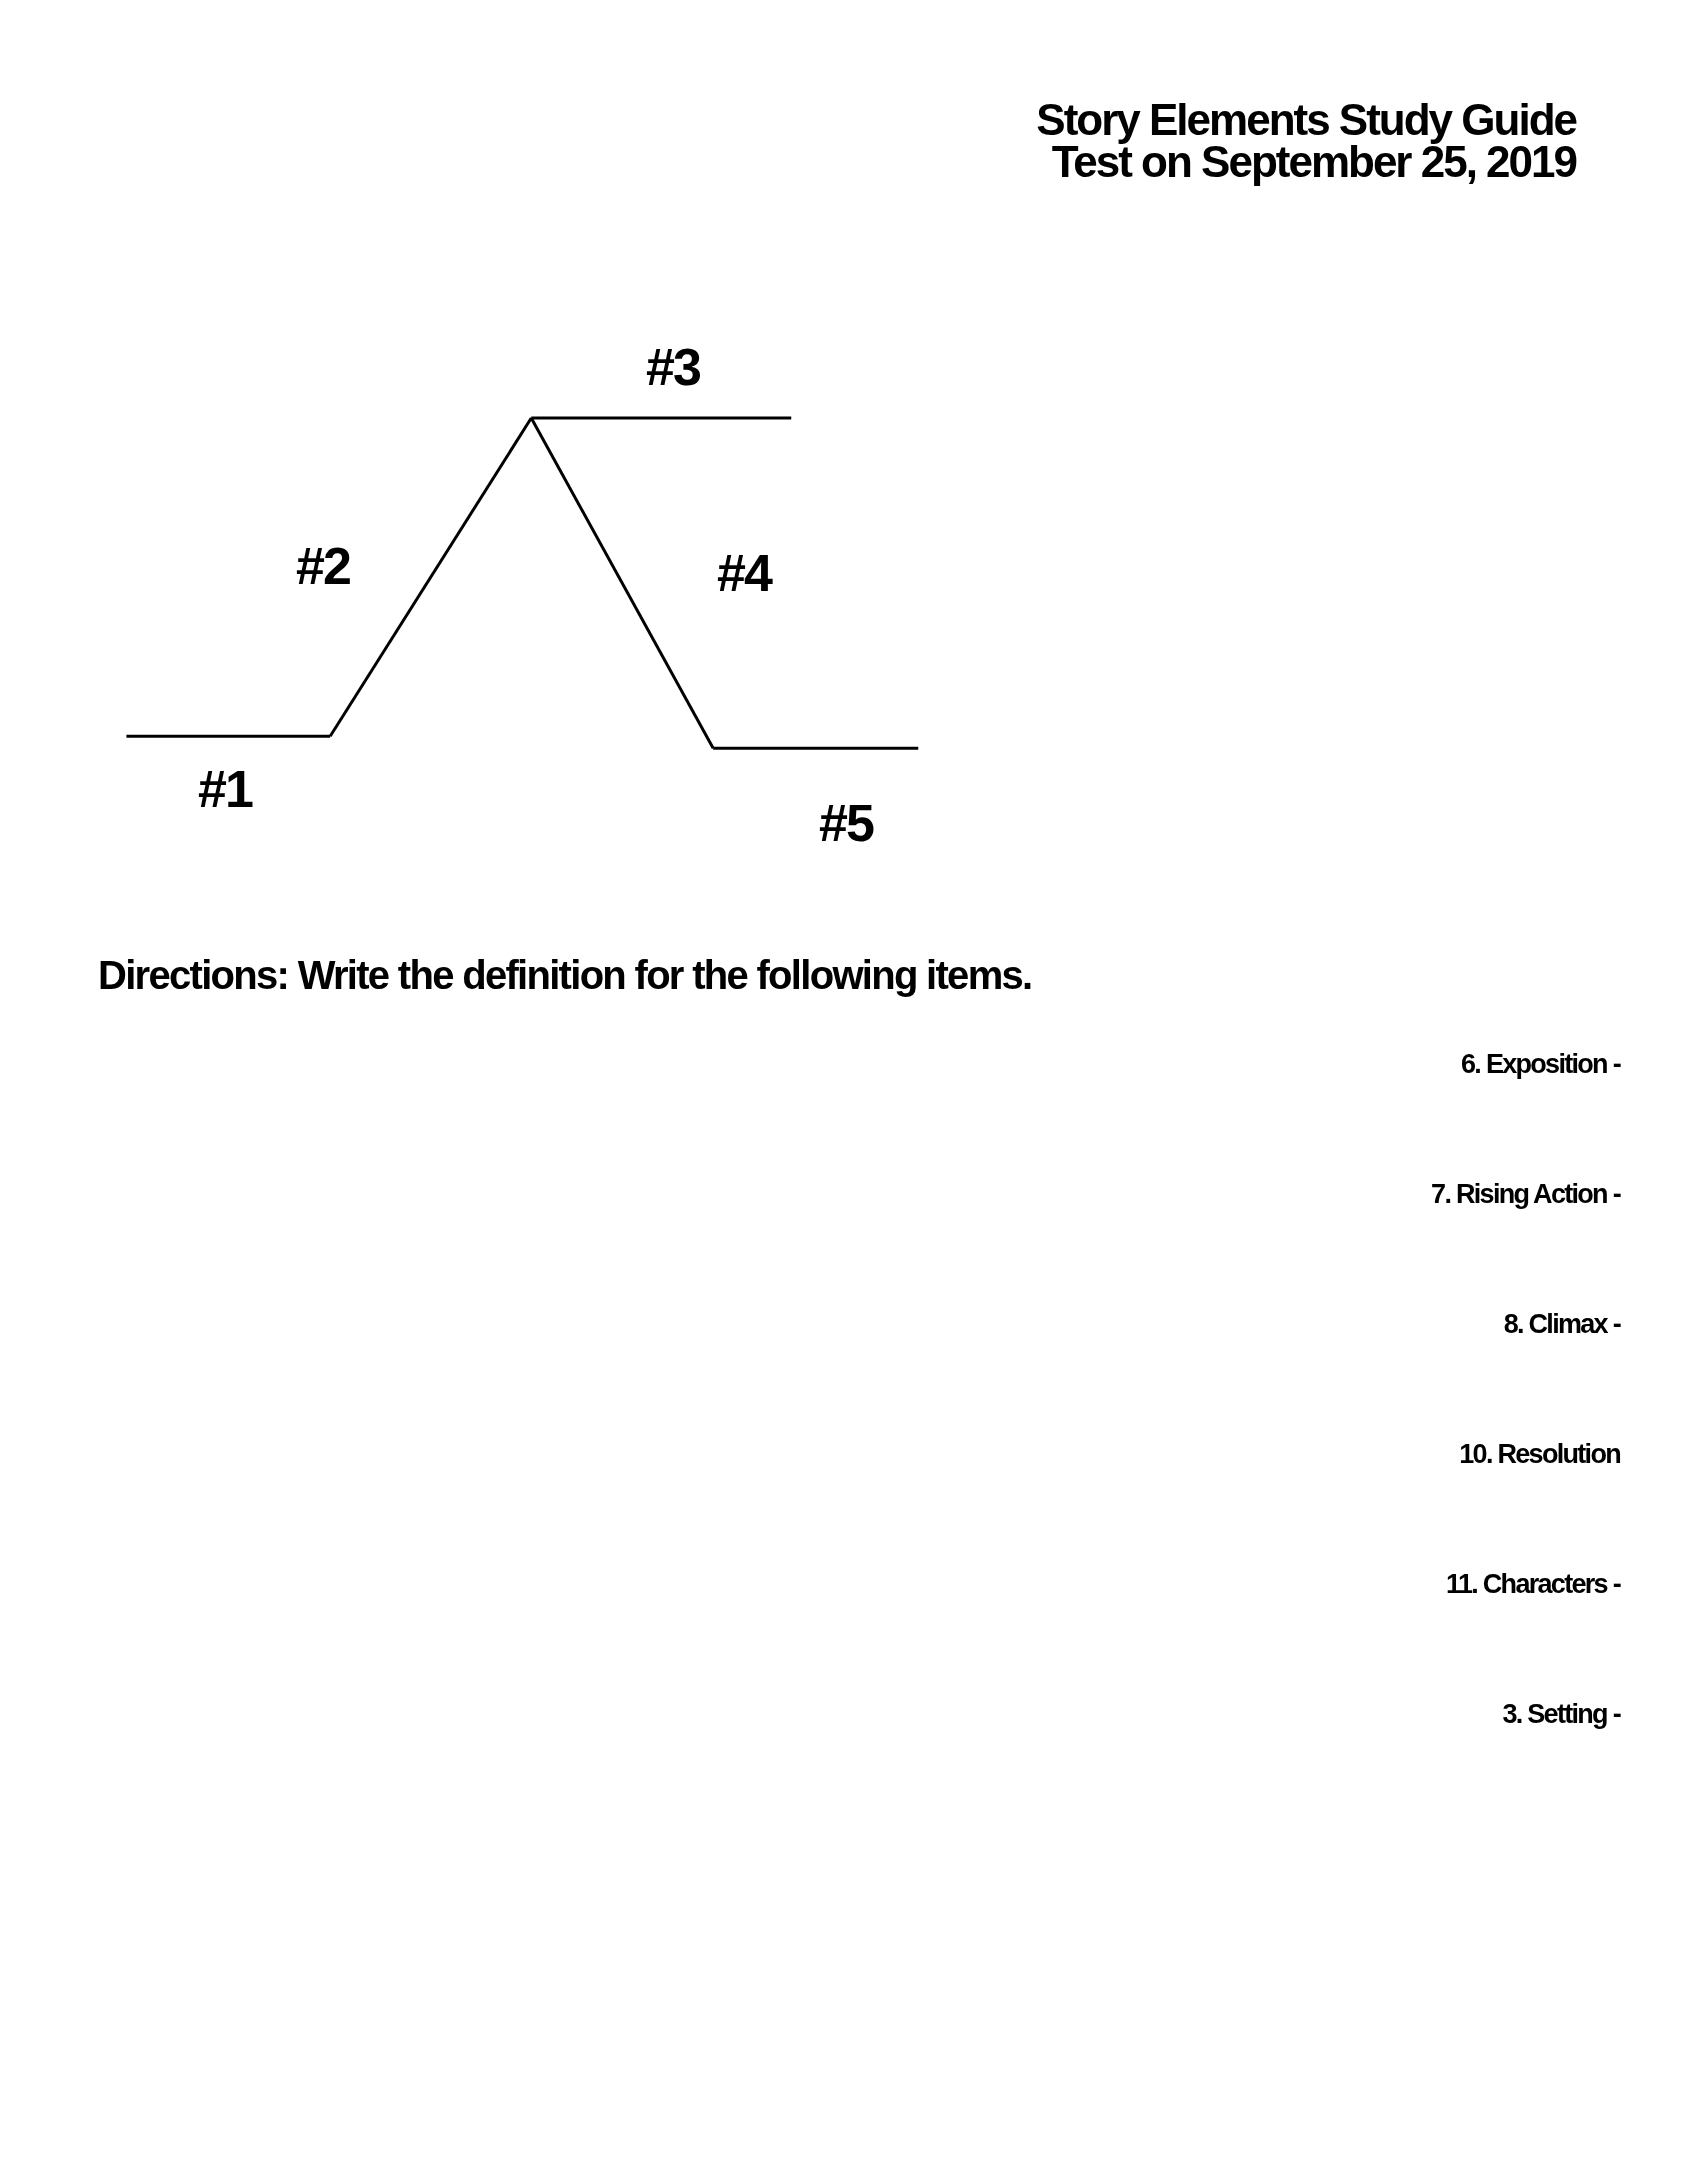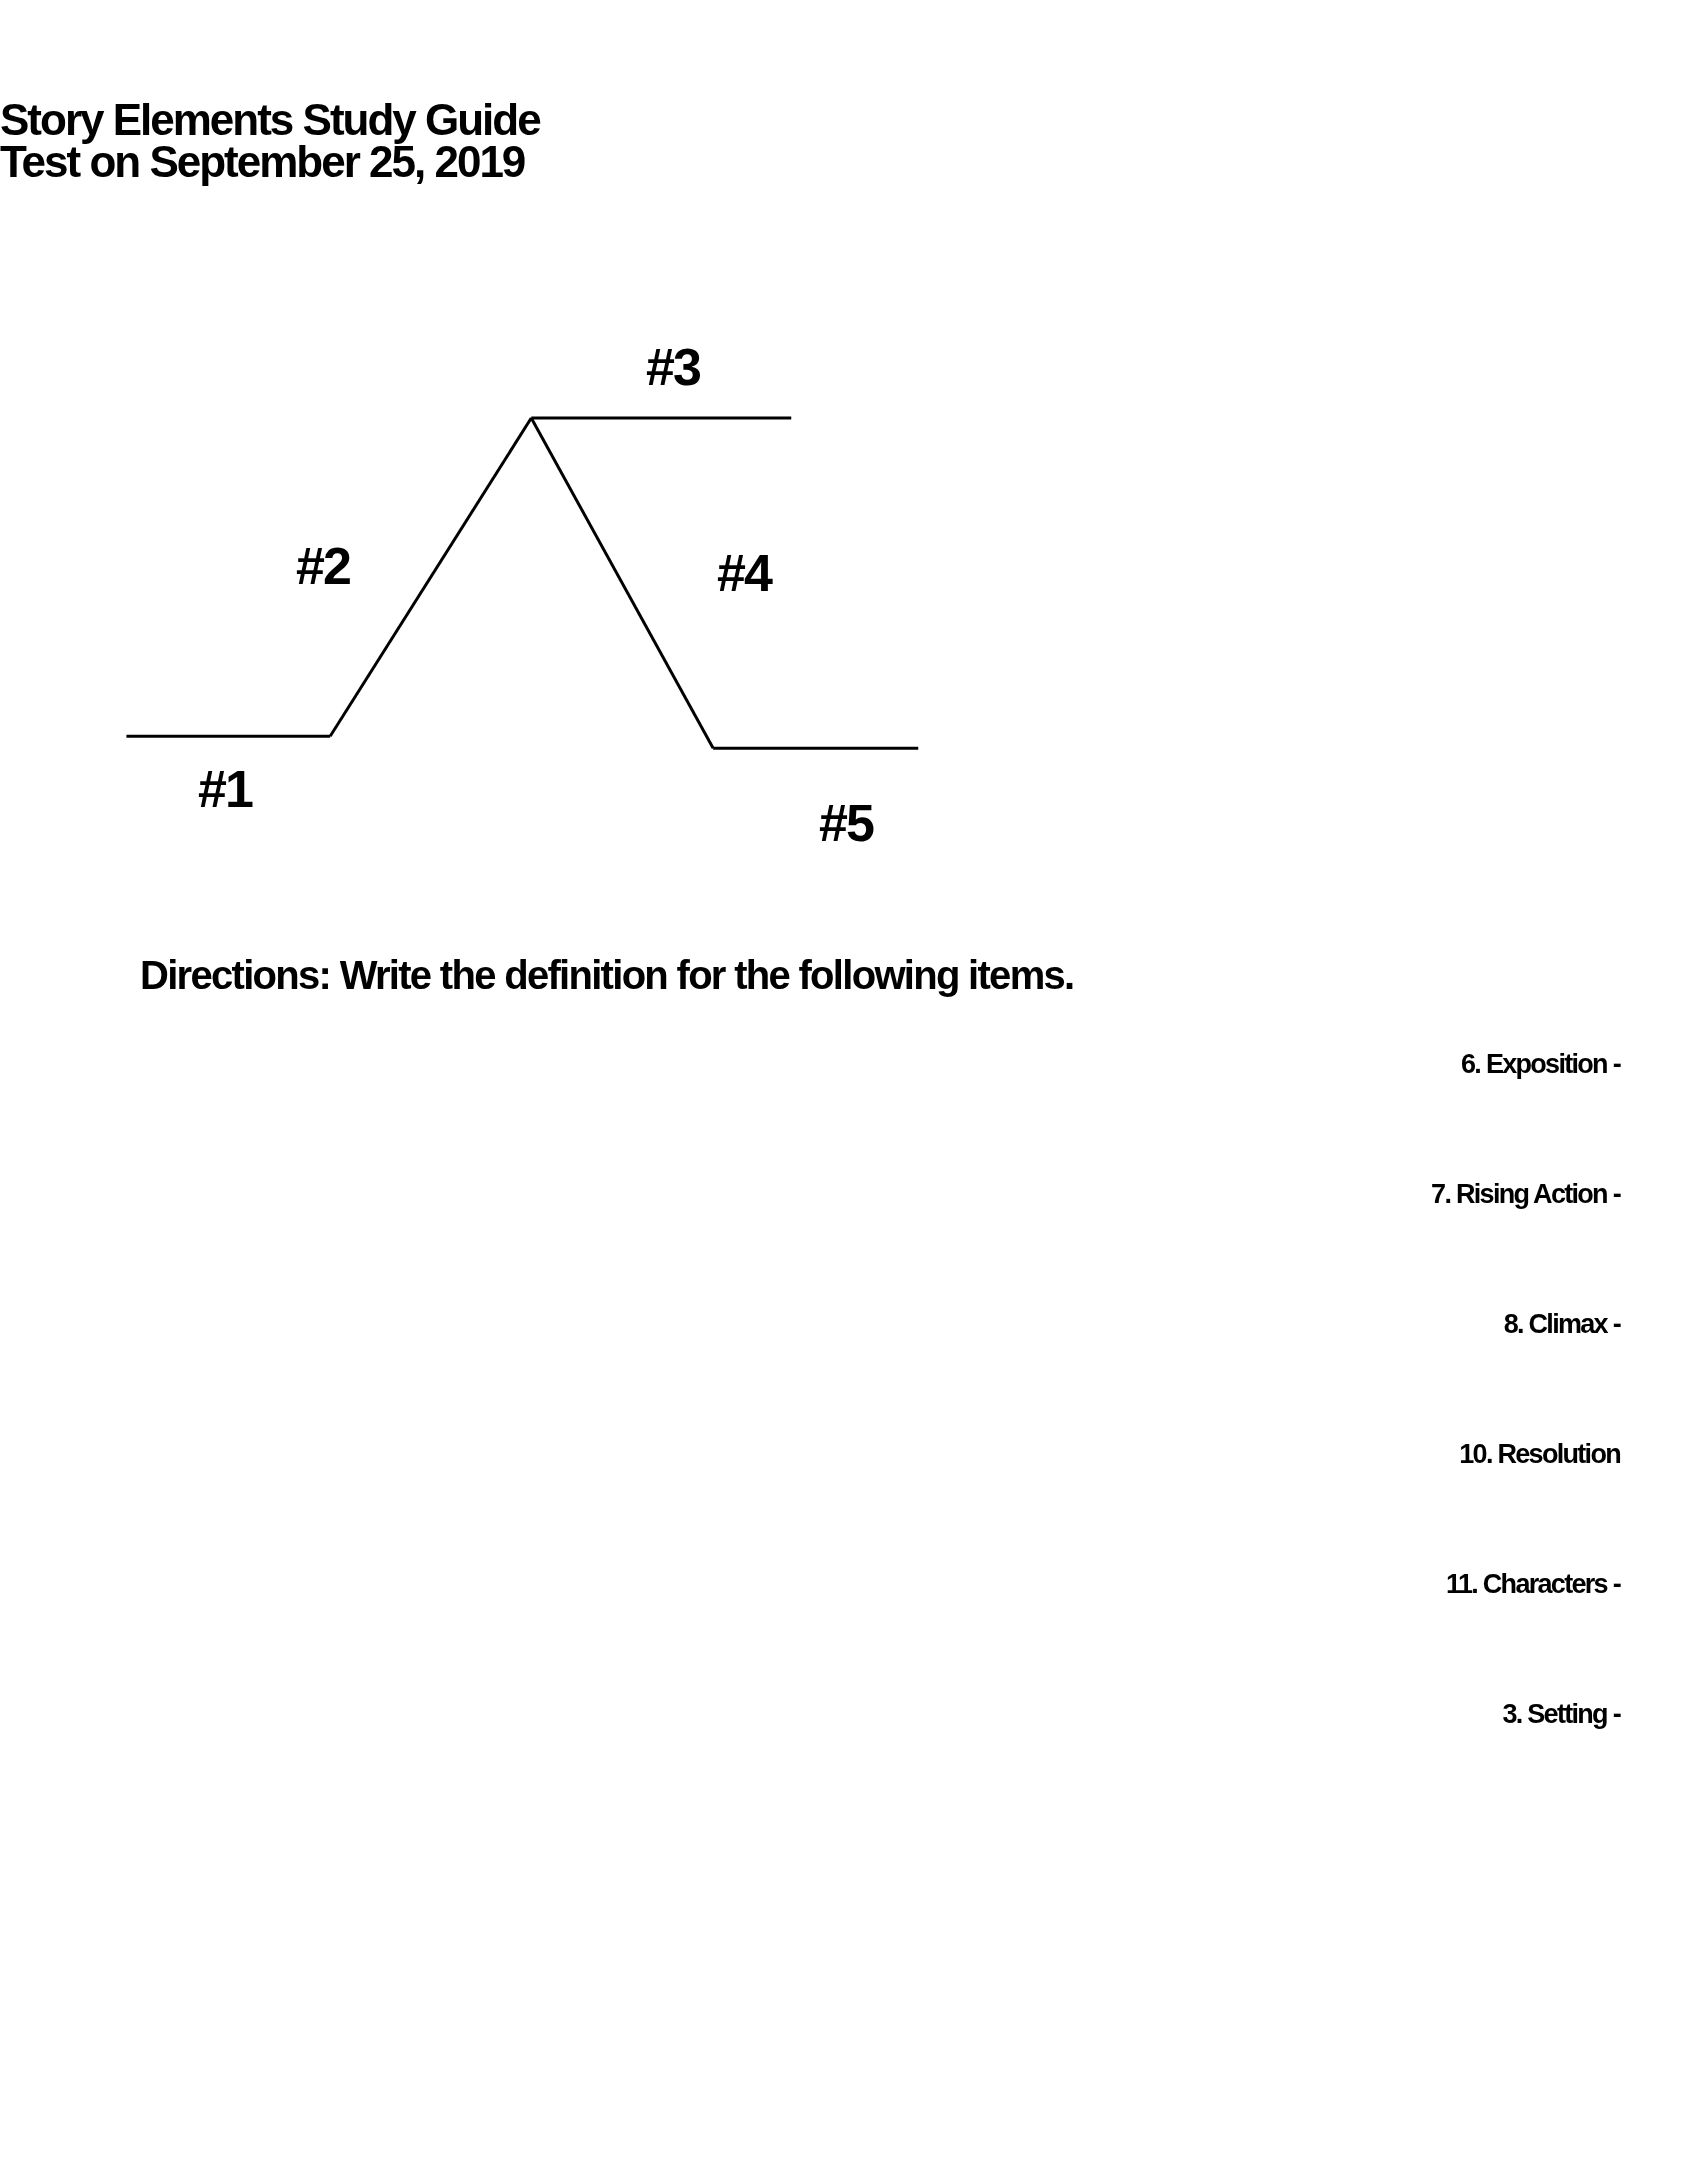--- a/index.html
+++ b/index.html
@@ -15,21 +15,21 @@
     overflow: hidden;
     font-family: "Liberation Sans", sans-serif;
     font-weight: 700;
     color: #000000;
   }
   .title-block {
     position: absolute;
     top: 99px;
     left: 0;
     width: 1576px;
-    text-align: left;
+    text-align: right;
   }
   .title-line {
     font-size: 44px;
     line-height: 42px;
     letter-spacing: -2px;
     white-space: pre;
   }
   .instruction {
     position: absolute;
     top: 230px;
@@ -57,21 +57,20 @@
     letter-spacing: -2px;
     white-space: pre;
   }
   .directions {
     position: absolute;
     top: 953px;
     left: 98px;
     font-size: 40px;
     letter-spacing: -1.7px;
     white-space: pre;
-    margin-left: 42px;
   }
   .items {
     position: absolute;
     top: 1042px;
     left: 98px;
     width: 1522px;
   }
   .item {
     height: 130px;
     font-size: 27px;

